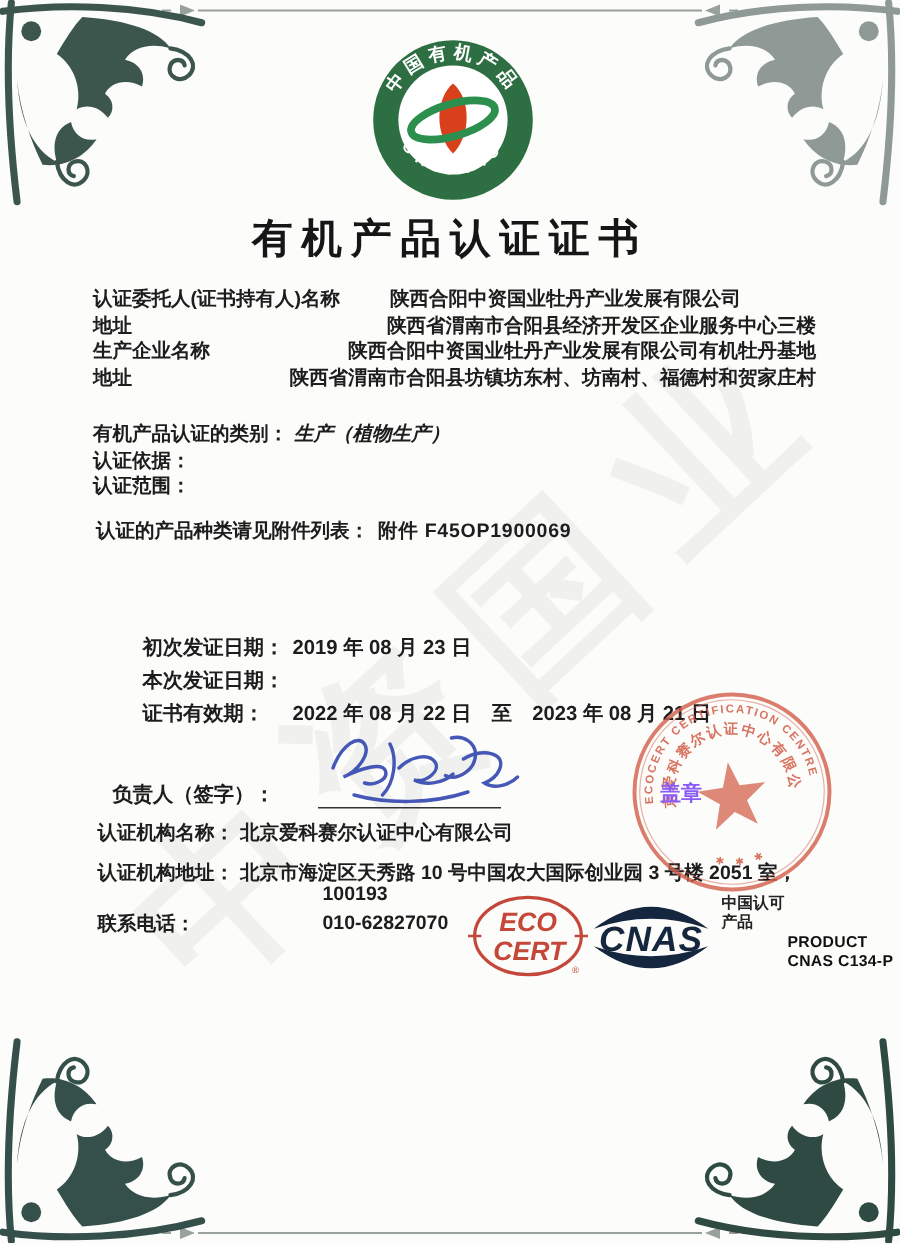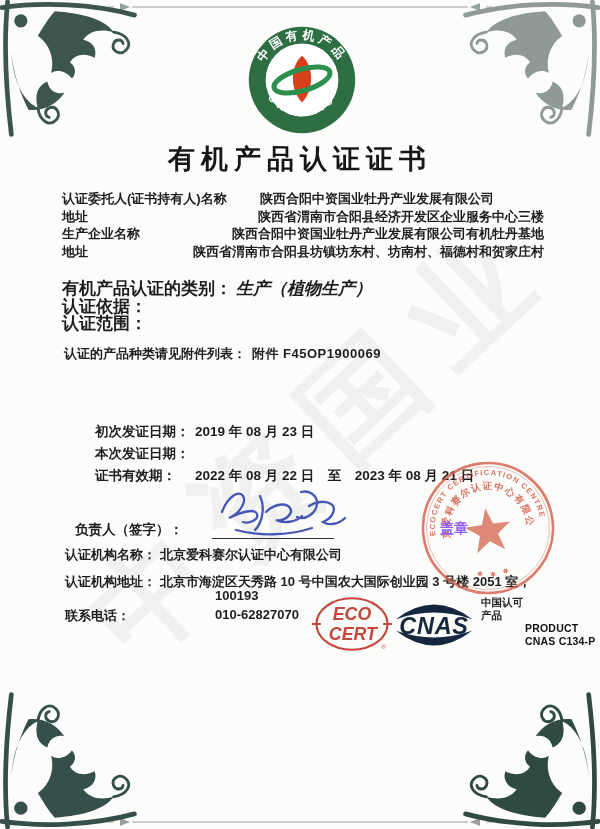--- a/index.html
+++ b/index.html
@@ -40,21 +40,21 @@
   }
 
   
   .holder { position:absolute; left:62px; top:190px; width:482px; font-size:13px; }
   .h-row { display:flex; line-height:17.5px; font-weight:600; }
   .h-label { white-space:nowrap; font-weight:700; }
   .h-value { flex:1; text-align:right; white-space:nowrap; }
   .h-row.short .h-value { padding-right:50px; }
 
   
-  .certify { position:absolute; left:62px; top:280px; width:482px; font-size:17px; }
+  .certify { position:absolute; left:62px; top:280px; width:482px; font-size:13px; }
   .c-row { display:flex; line-height:17.5px; }
   .c-label { white-space:nowrap; font-weight:700; }
   .c-label.basis { width:120px; }
   .cat-value { font-style:italic; font-weight:600; margin-left:4px; }
   .basis-value { font-style:italic; font-weight:800; letter-spacing:0.3px; }
   .attach-line { position:absolute; left:64px; top:345px; font-size:13px; font-weight:700; }
   .attach-value { font-weight:600; letter-spacing:0.5px; margin-left:6px; }
   .statement { position:absolute; left:62px; top:390px; font-size:13px; font-weight:700; white-space:nowrap; }
 
   

